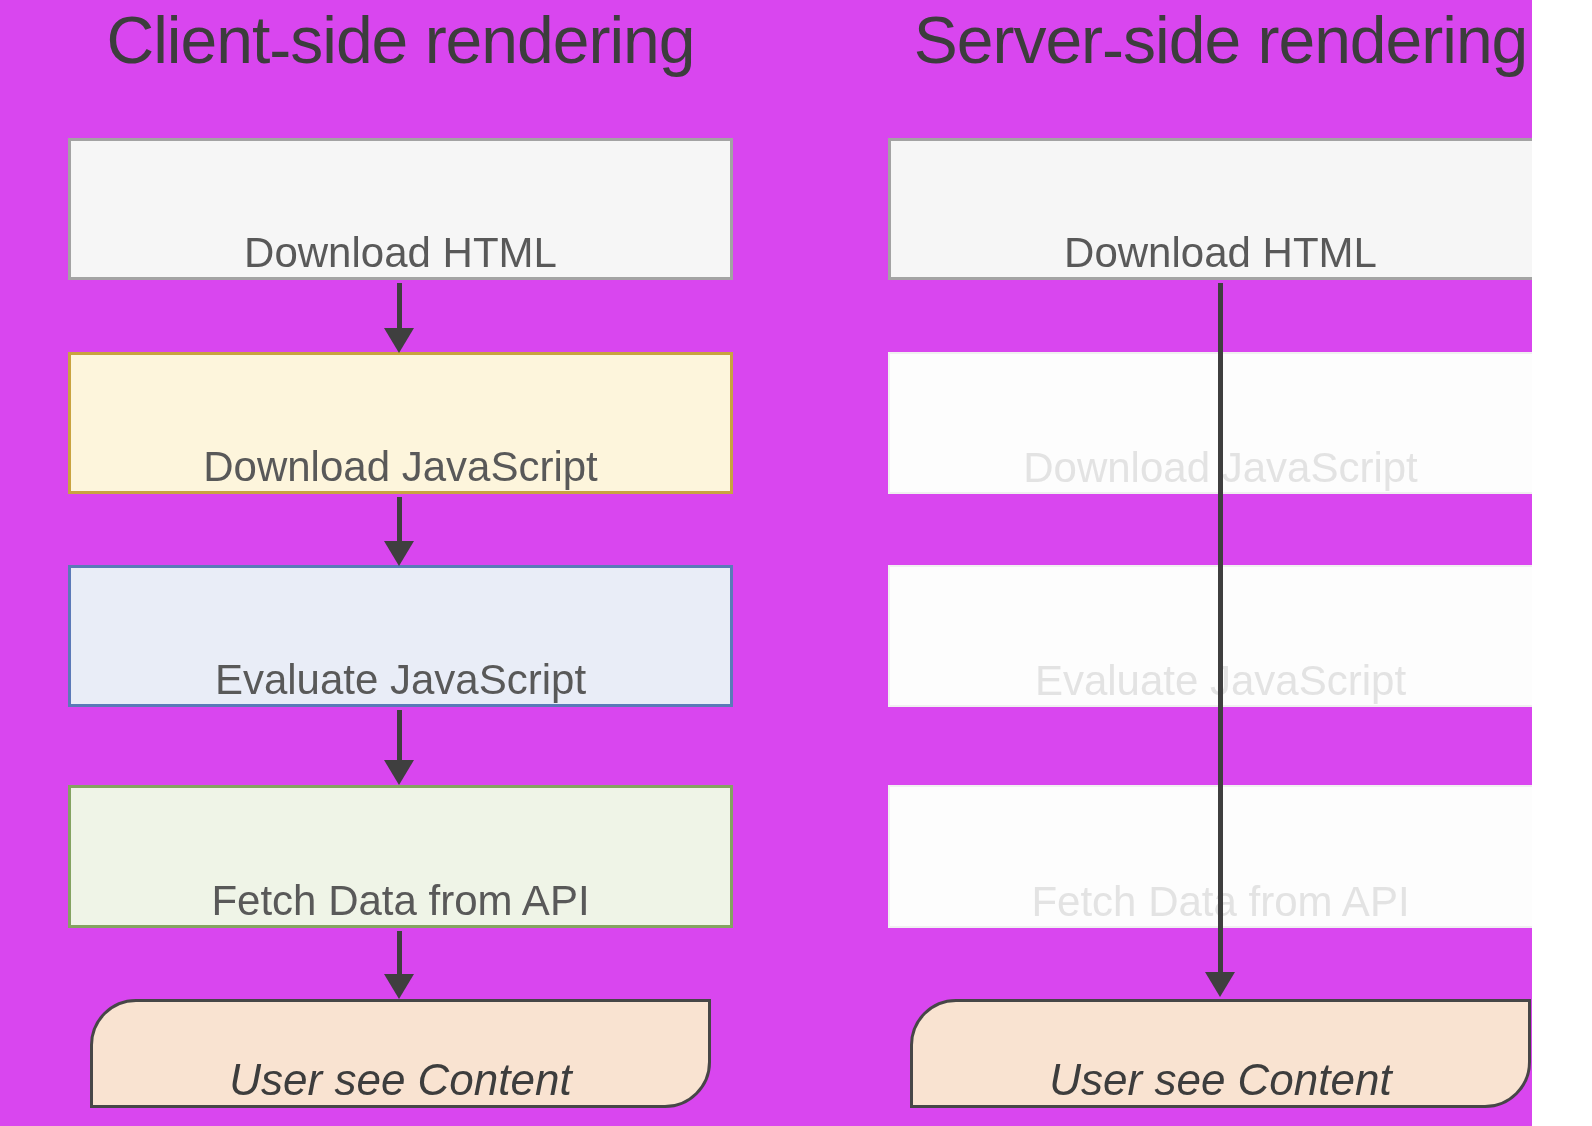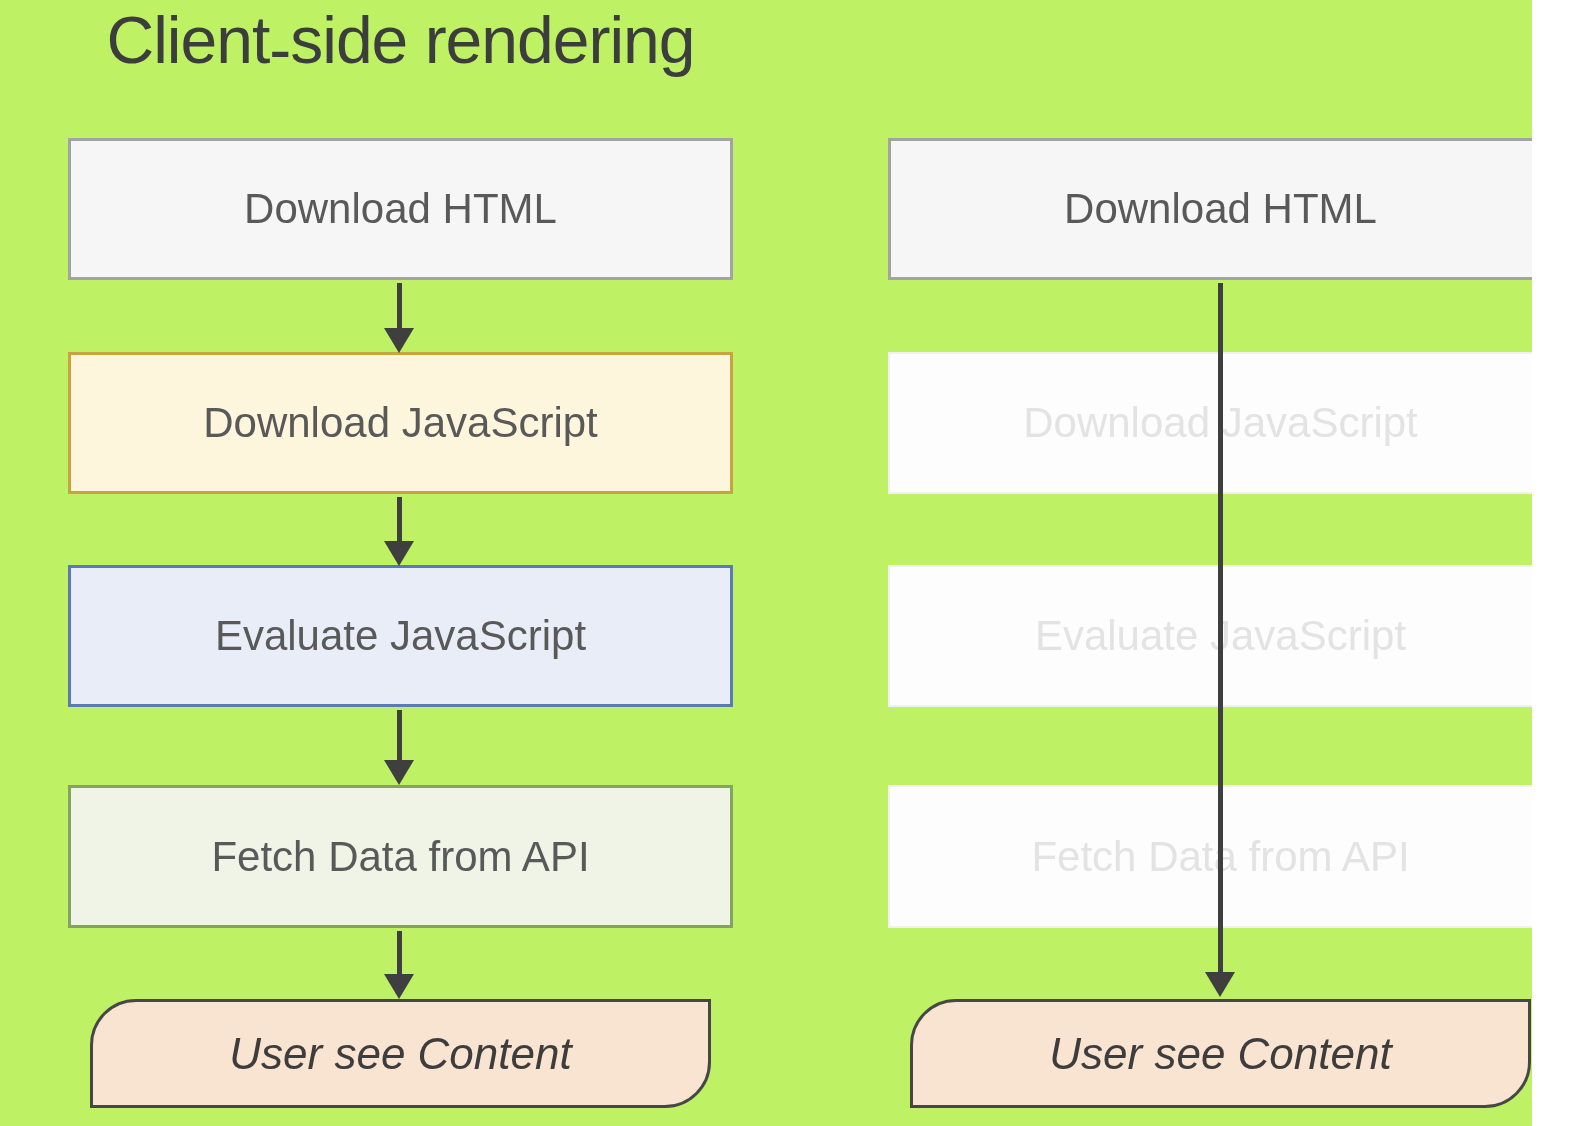--- a/index.html
+++ b/index.html
@@ -5,21 +5,21 @@
   html, body {
     margin: 0;
     padding: 0;
     background: #ffffff;
     font-family: "Liberation Sans", "DejaVu Sans", sans-serif;
   }
   .canvas {
     position: relative;
     width: 1532px;
     height: 1126px;
-    background: #bef264;
+    background: #d946ef;
     overflow: hidden;
   }
   .col-title {
     position: absolute;
     top: 2px;
     height: 76px;
     line-height: 76px;
     text-align: center;
     font-size: 66px;
     color: #3d3d3d;
@@ -28,21 +28,21 @@
   }
   .col-title .dash {
     display: inline-block;
     position: relative;
     top: 0.14em;
   }
   .box {
     position: absolute;
     box-sizing: border-box;
     display: flex;
-    align-items: center;
+    align-items: flex-end;
     justify-content: center;
     font-size: 42px;
     color: #595959;
     border: 3px solid transparent;
     background: #ffffff;
   }
   .box-gray   { background: #f6f6f6; border-color: #a3a3a3; }
   .box-yellow { background: #fdf5dc; border-color: #c9a33f; }
   .box-blue   { background: #e9edf7; border-color: #5b7ab8; }
   .box-green  { background: #eff4e7; border-color: #84a361; }
@@ -115,20 +115,21 @@
 
   <div class="arrow">
     <div class="arrow-line" style="left:397px; top:931px; height:45px;"></div>
     <div class="arrow-head" style="left:384px; top:974px;"></div>
   </div>
 
   <div class="box box-peach" style="left:90px; top:999px; width:621px; height:109px;">
     <span>User see Content</span>
   </div>
 
+  <div class="col-title" style="left:888px; width:665px;"><span>Server</span><span class="dash">-</span><span>side rendering</span></div>
 
   <div class="box box-gray" style="left:888px; top:138px; width:665px; height:142px;">
     <span>Download HTML</span>
   </div>
 
   <div class="box box-ghost" style="left:888px; top:352px; width:665px; height:142px;">
     <span>Download JavaScript</span>
   </div>
 
   <div class="box box-ghost" style="left:888px; top:565px; width:665px; height:142px;">

